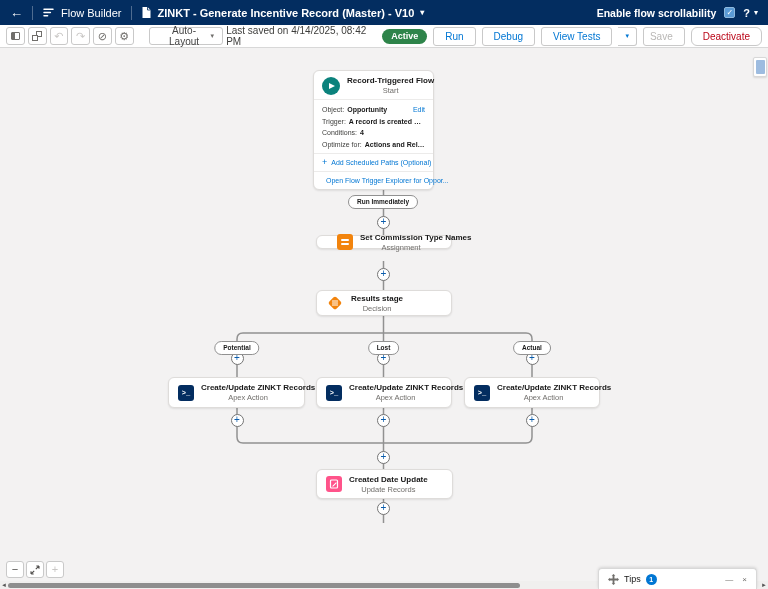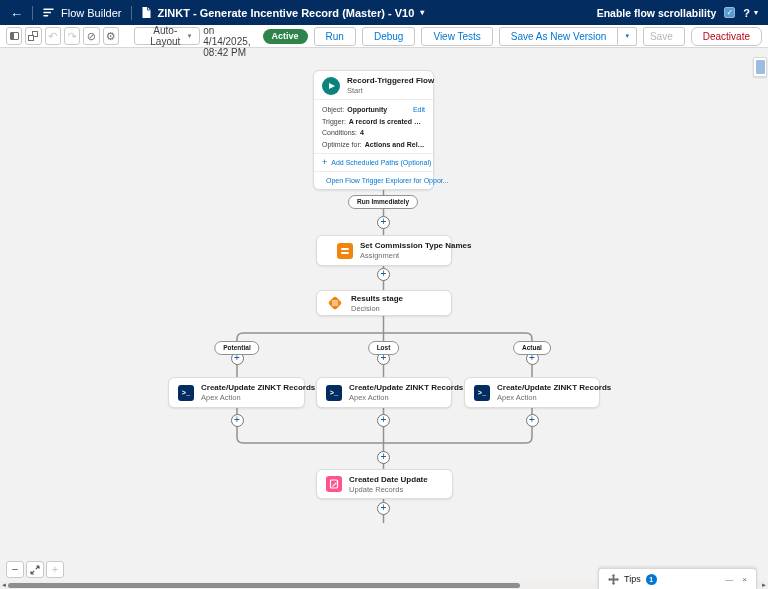--- a/index.html
+++ b/index.html
@@ -50,21 +50,21 @@
           text-align:center; cursor:pointer; z-index:5; }
   .pill { position:absolute; transform:translateX(-50%); background:#fff; border:1px solid #919191;
           border-radius:8px; font-size:6.5px; font-weight:bold; color:#181818; padding:2px 8px;
           line-height:8px; white-space:nowrap; z-index:5; }
 
   .node { position:absolute; background:#fff; border:1px solid #dedcda; border-radius:6px;
           box-shadow:0 1px 2px rgba(0,0,0,.09); display:flex; align-items:center; gap:7px;
           padding:0 9px; cursor:pointer; z-index:4; }
   .node .txt { min-width:0; }
   .tt { font-size:8px; font-weight:bold; color:#181818; line-height:10px; white-space:nowrap; }
-  .st { font-size:7.5px; color:#706e6b; line-height:9px; white-space:nowrap; }
+  .st { font-size:7.5px; color:#706e6b; line-height:9px; white-space:nowrap;text-align:center; }
 
   .icon-sq { width:16px; height:16px; border-radius:3px; flex:none; display:flex; align-items:center; justify-content:center; }
   .icon-apex { background:#032d60; color:#fff; font-family:"Liberation Mono", monospace; font-size:7px; font-weight:bold; }
   .icon-assign { background:#f2840d; flex-direction:column; gap:2px; }
   .icon-assign i { display:block; width:8px; height:2px; background:#fff; border-radius:1px; }
   .icon-update { background:#ff538a; }
   .icon-end { width:16px; height:16px; border-radius:50%; background:#fff; border:3px solid #ba0517;
               flex:none; display:flex; align-items:center; justify-content:center; }
   .icon-end i { width:5px; height:5px; background:#ba0517; border-radius:1px; }
   .icon-start { width:18px; height:18px; border-radius:50%; background:#0b827c; flex:none;
@@ -173,21 +173,20 @@
     <span class="caret">▾</span>
   </button>
 
   <div class="tb-right">
     <span class="last-saved">Last saved on 4/14/2025, 08:42 PM</span>
     <span class="badge-active">Active</span>
     <button class="btn">Run</button>
     <button class="btn">Debug</button>
     <button class="btn">View Tests</button>
     <span class="btn-group">
-      <button class="btn main">Save As New Version</button>
       <button class="btn caret-seg">
           <span>▾</span>
         </button>
     </span>
     <button class="btn disabled">Save</button>
     <button class="btn danger">Deactivate</button>
   </div>
 </div>
 
 <div class="canvas">
@@ -254,21 +253,21 @@
   <div class="plus" style="left:383.5px; top:226px;">+</div>
   <div class="plus" style="left:237px; top:310px;">+</div>
   <div class="plus" style="left:383.5px; top:310px;">+</div>
   <div class="plus" style="left:532px; top:310px;">+</div>
   <div class="plus" style="left:237px; top:372px;">+</div>
   <div class="plus" style="left:383.5px; top:372px;">+</div>
   <div class="plus" style="left:532px; top:372px;">+</div>
   <div class="plus" style="left:383.5px; top:409px;">+</div>
   <div class="plus" style="left:383.5px; top:460px;">+</div>
 
-  <div class="node" style="left:316px; top:187px; width:136px; height:31px;padding-left:20px;">
+  <div class="node" style="left:316px; top:187px; width:136px; height:14px;padding-left:20px;">
     <span class="icon-sq icon-assign">
         <i></i>
         <i></i>
       </span>
     <div class="txt">
       <div class="tt">Set Commission Type Names</div>
       <div class="st">Assignment</div>
     </div>
   </div>
 

